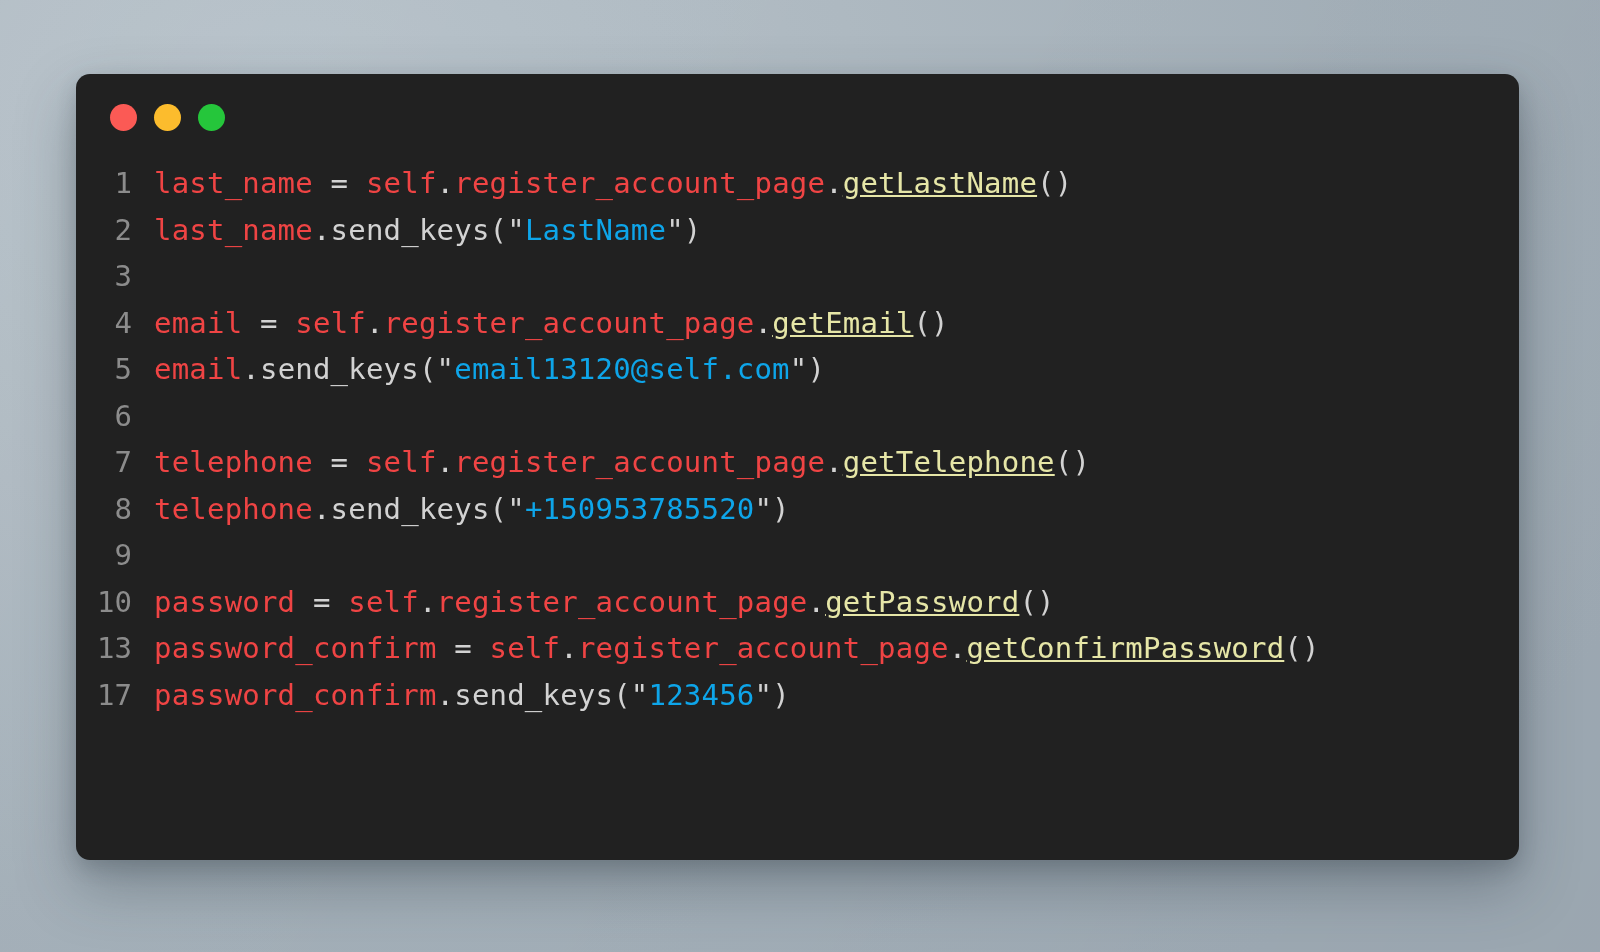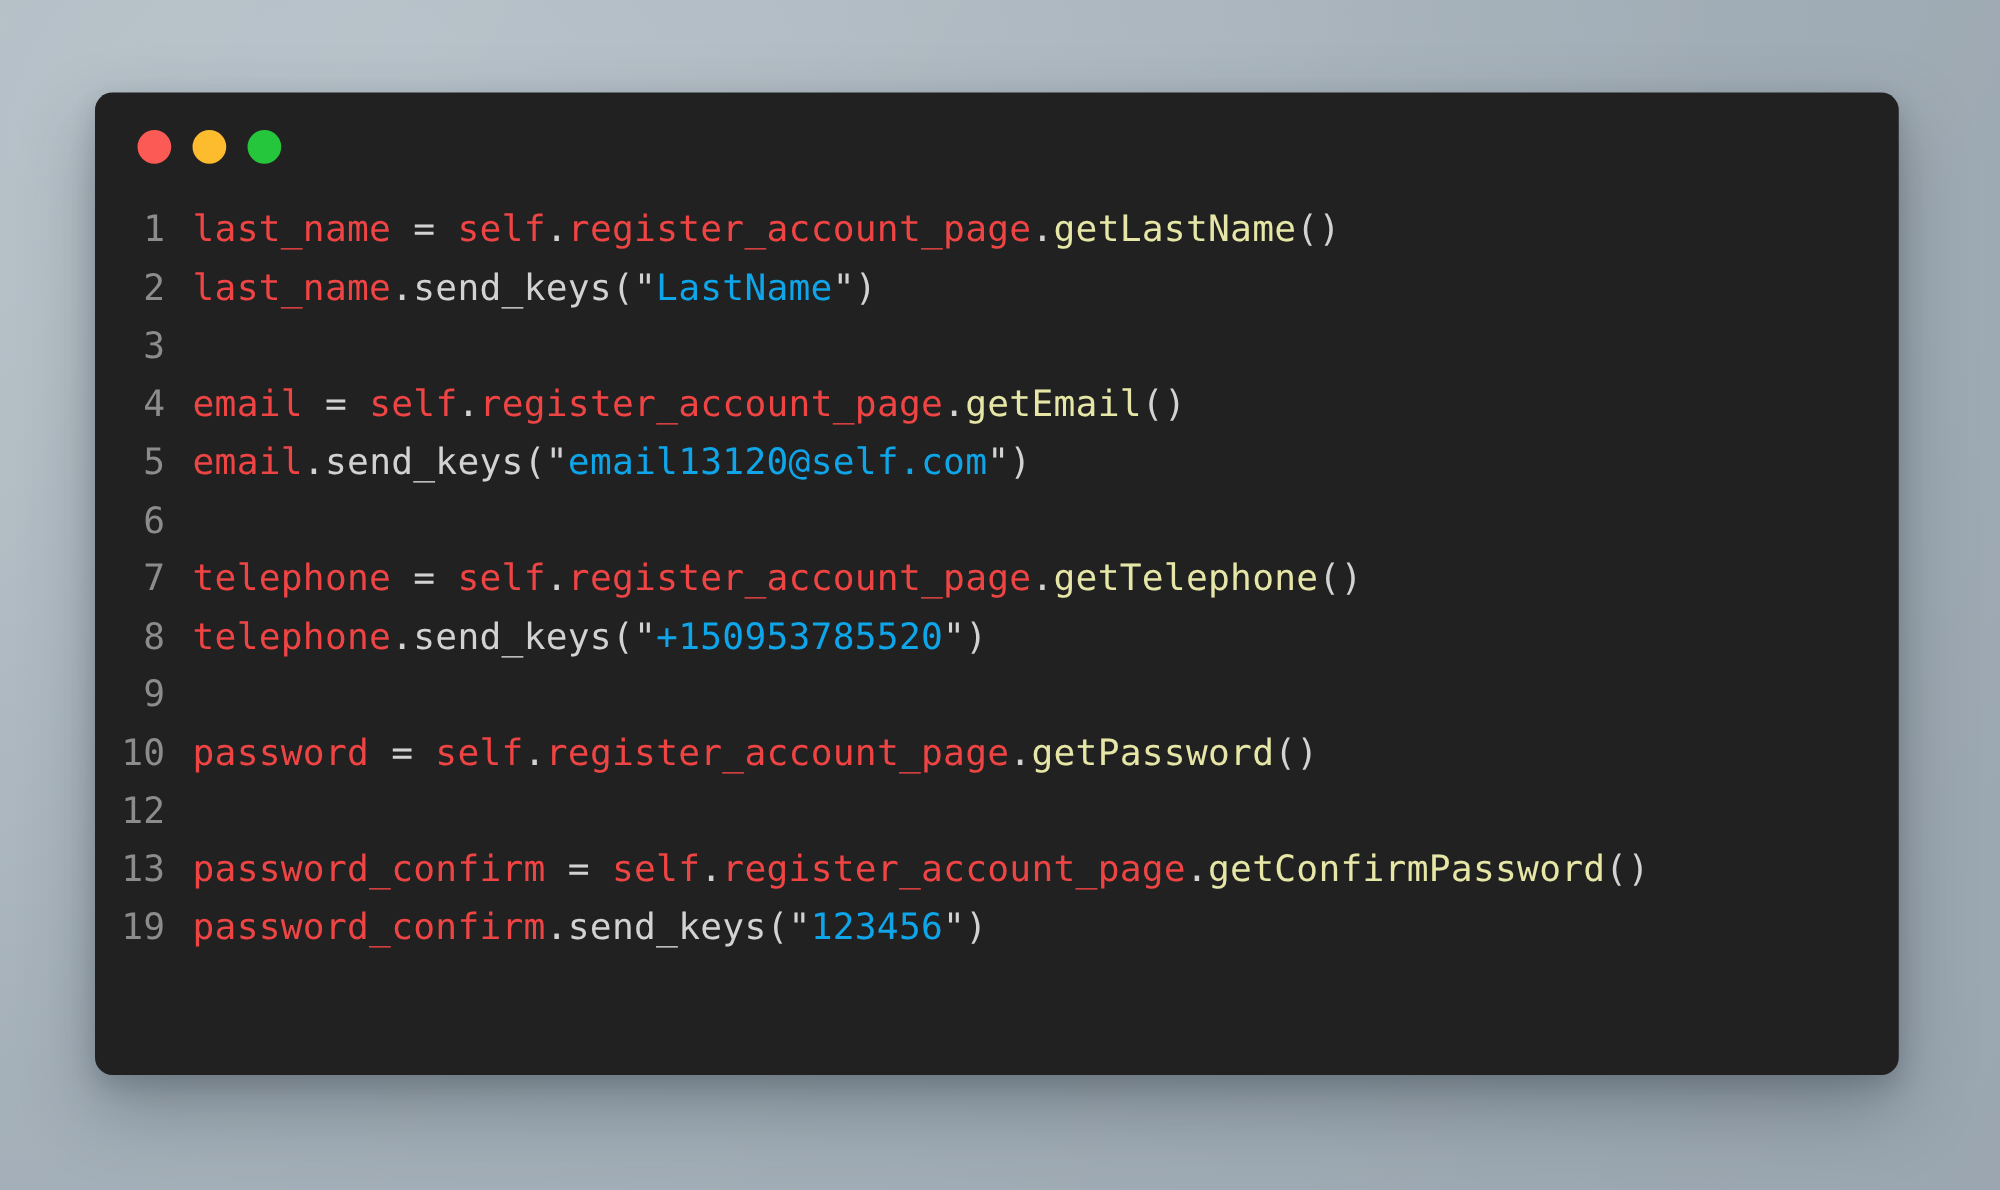--- a/index.html
+++ b/index.html
@@ -90,21 +90,21 @@
   }
 
   .code-text {
     font-size: 29px;
     letter-spacing: 0.2px;
     color: #d4d4d4;
   }
 
   
   .t-var  { color: #ef4444; }   
-  .t-fn   { color: #e6e6a7; }   
+  .t-fn   { color: #e6e6a7; text-decoration: underline; }   
   .t-str  { color: #0ea5e9; }   
   .t-pun  { color: #d2d2d2; }   
 </style>
 </head>
 <body>
 
 <div class="bg-sheen"></div>
 
 <div class="code-window">
 
@@ -120,18 +120,17 @@
       <div class="code-line"><span class="ln">1</span><span class="code-text"><span class="t-var">last_name</span><span class="t-pun"> </span><span class="t-pun">=</span><span class="t-pun"> </span><span class="t-var">self</span><span class="t-pun">.</span><span class="t-var">register_account_page</span><span class="t-pun">.</span><span class="t-fn">getLastName</span><span class="t-pun">()</span></span></div>
       <div class="code-line"><span class="ln">2</span><span class="code-text"><span class="t-var">last_name</span><span class="t-pun">.</span><span class="t-pun">send_keys</span><span class="t-pun">("</span><span class="t-str">LastName</span><span class="t-pun">")</span></span></div>
       <div class="code-line"><span class="ln">3</span><span class="code-text"></span></div>
       <div class="code-line"><span class="ln">4</span><span class="code-text"><span class="t-var">email</span><span class="t-pun"> </span><span class="t-pun">=</span><span class="t-pun"> </span><span class="t-var">self</span><span class="t-pun">.</span><span class="t-var">register_account_page</span><span class="t-pun">.</span><span class="t-fn">getEmail</span><span class="t-pun">()</span></span></div>
       <div class="code-line"><span class="ln">5</span><span class="code-text"><span class="t-var">email</span><span class="t-pun">.</span><span class="t-pun">send_keys</span><span class="t-pun">("</span><span class="t-str">email13120@self.com</span><span class="t-pun">")</span></span></div>
       <div class="code-line"><span class="ln">6</span><span class="code-text"></span></div>
       <div class="code-line"><span class="ln">7</span><span class="code-text"><span class="t-var">telephone</span><span class="t-pun"> </span><span class="t-pun">=</span><span class="t-pun"> </span><span class="t-var">self</span><span class="t-pun">.</span><span class="t-var">register_account_page</span><span class="t-pun">.</span><span class="t-fn">getTelephone</span><span class="t-pun">()</span></span></div>
       <div class="code-line"><span class="ln">8</span><span class="code-text"><span class="t-var">telephone</span><span class="t-pun">.</span><span class="t-pun">send_keys</span><span class="t-pun">("</span><span class="t-str">+150953785520</span><span class="t-pun">")</span></span></div>
       <div class="code-line"><span class="ln">9</span><span class="code-text"></span></div>
       <div class="code-line"><span class="ln">10</span><span class="code-text"><span class="t-var">password</span><span class="t-pun"> </span><span class="t-pun">=</span><span class="t-pun"> </span><span class="t-var">self</span><span class="t-pun">.</span><span class="t-var">register_account_page</span><span class="t-pun">.</span><span class="t-fn">getPassword</span><span class="t-pun">()</span></span></div>
-      <div class="code-line"><span class="ln">12</span><span class="code-text"></span></div>
       <div class="code-line"><span class="ln">13</span><span class="code-text"><span class="t-var">password_confirm</span><span class="t-pun"> </span><span class="t-pun">=</span><span class="t-pun"> </span><span class="t-var">self</span><span class="t-pun">.</span><span class="t-var">register_account_page</span><span class="t-pun">.</span><span class="t-fn">getConfirmPassword</span><span class="t-pun">()</span></span></div>
-      <div class="code-line"><span class="ln">19</span><span class="code-text"><span class="t-var">password_confirm</span><span class="t-pun">.</span><span class="t-pun">send_keys</span><span class="t-pun">("</span><span class="t-str">123456</span><span class="t-pun">")</span></span></div>
+      <div class="code-line"><span class="ln">17</span><span class="code-text"><span class="t-var">password_confirm</span><span class="t-pun">.</span><span class="t-pun">send_keys</span><span class="t-pun">("</span><span class="t-str">123456</span><span class="t-pun">")</span></span></div>
     </div>
 
 </div>
 
 </body></html>

